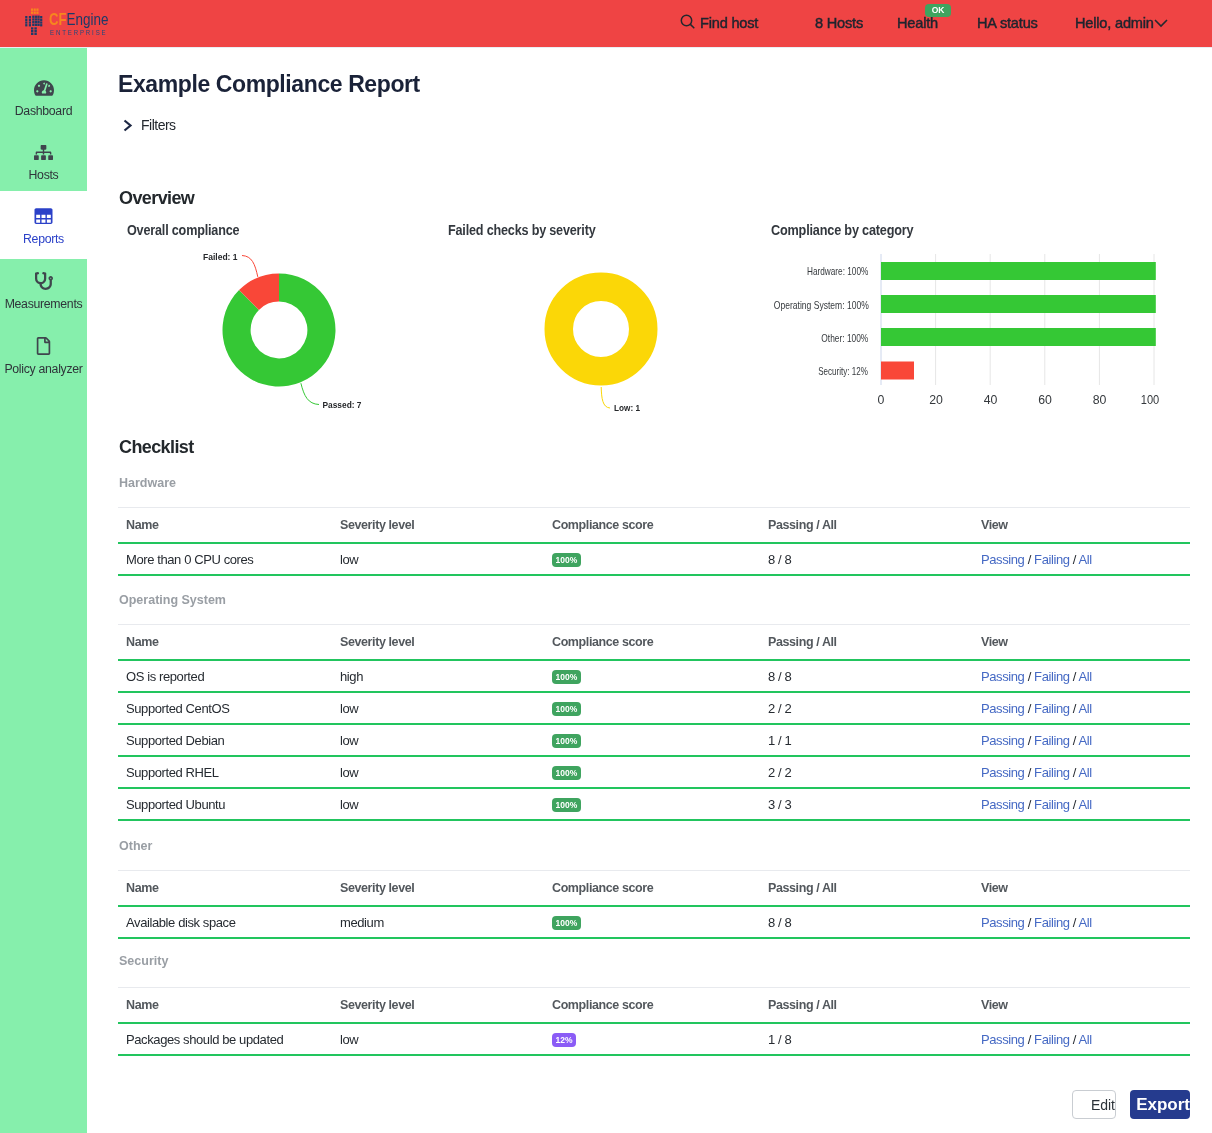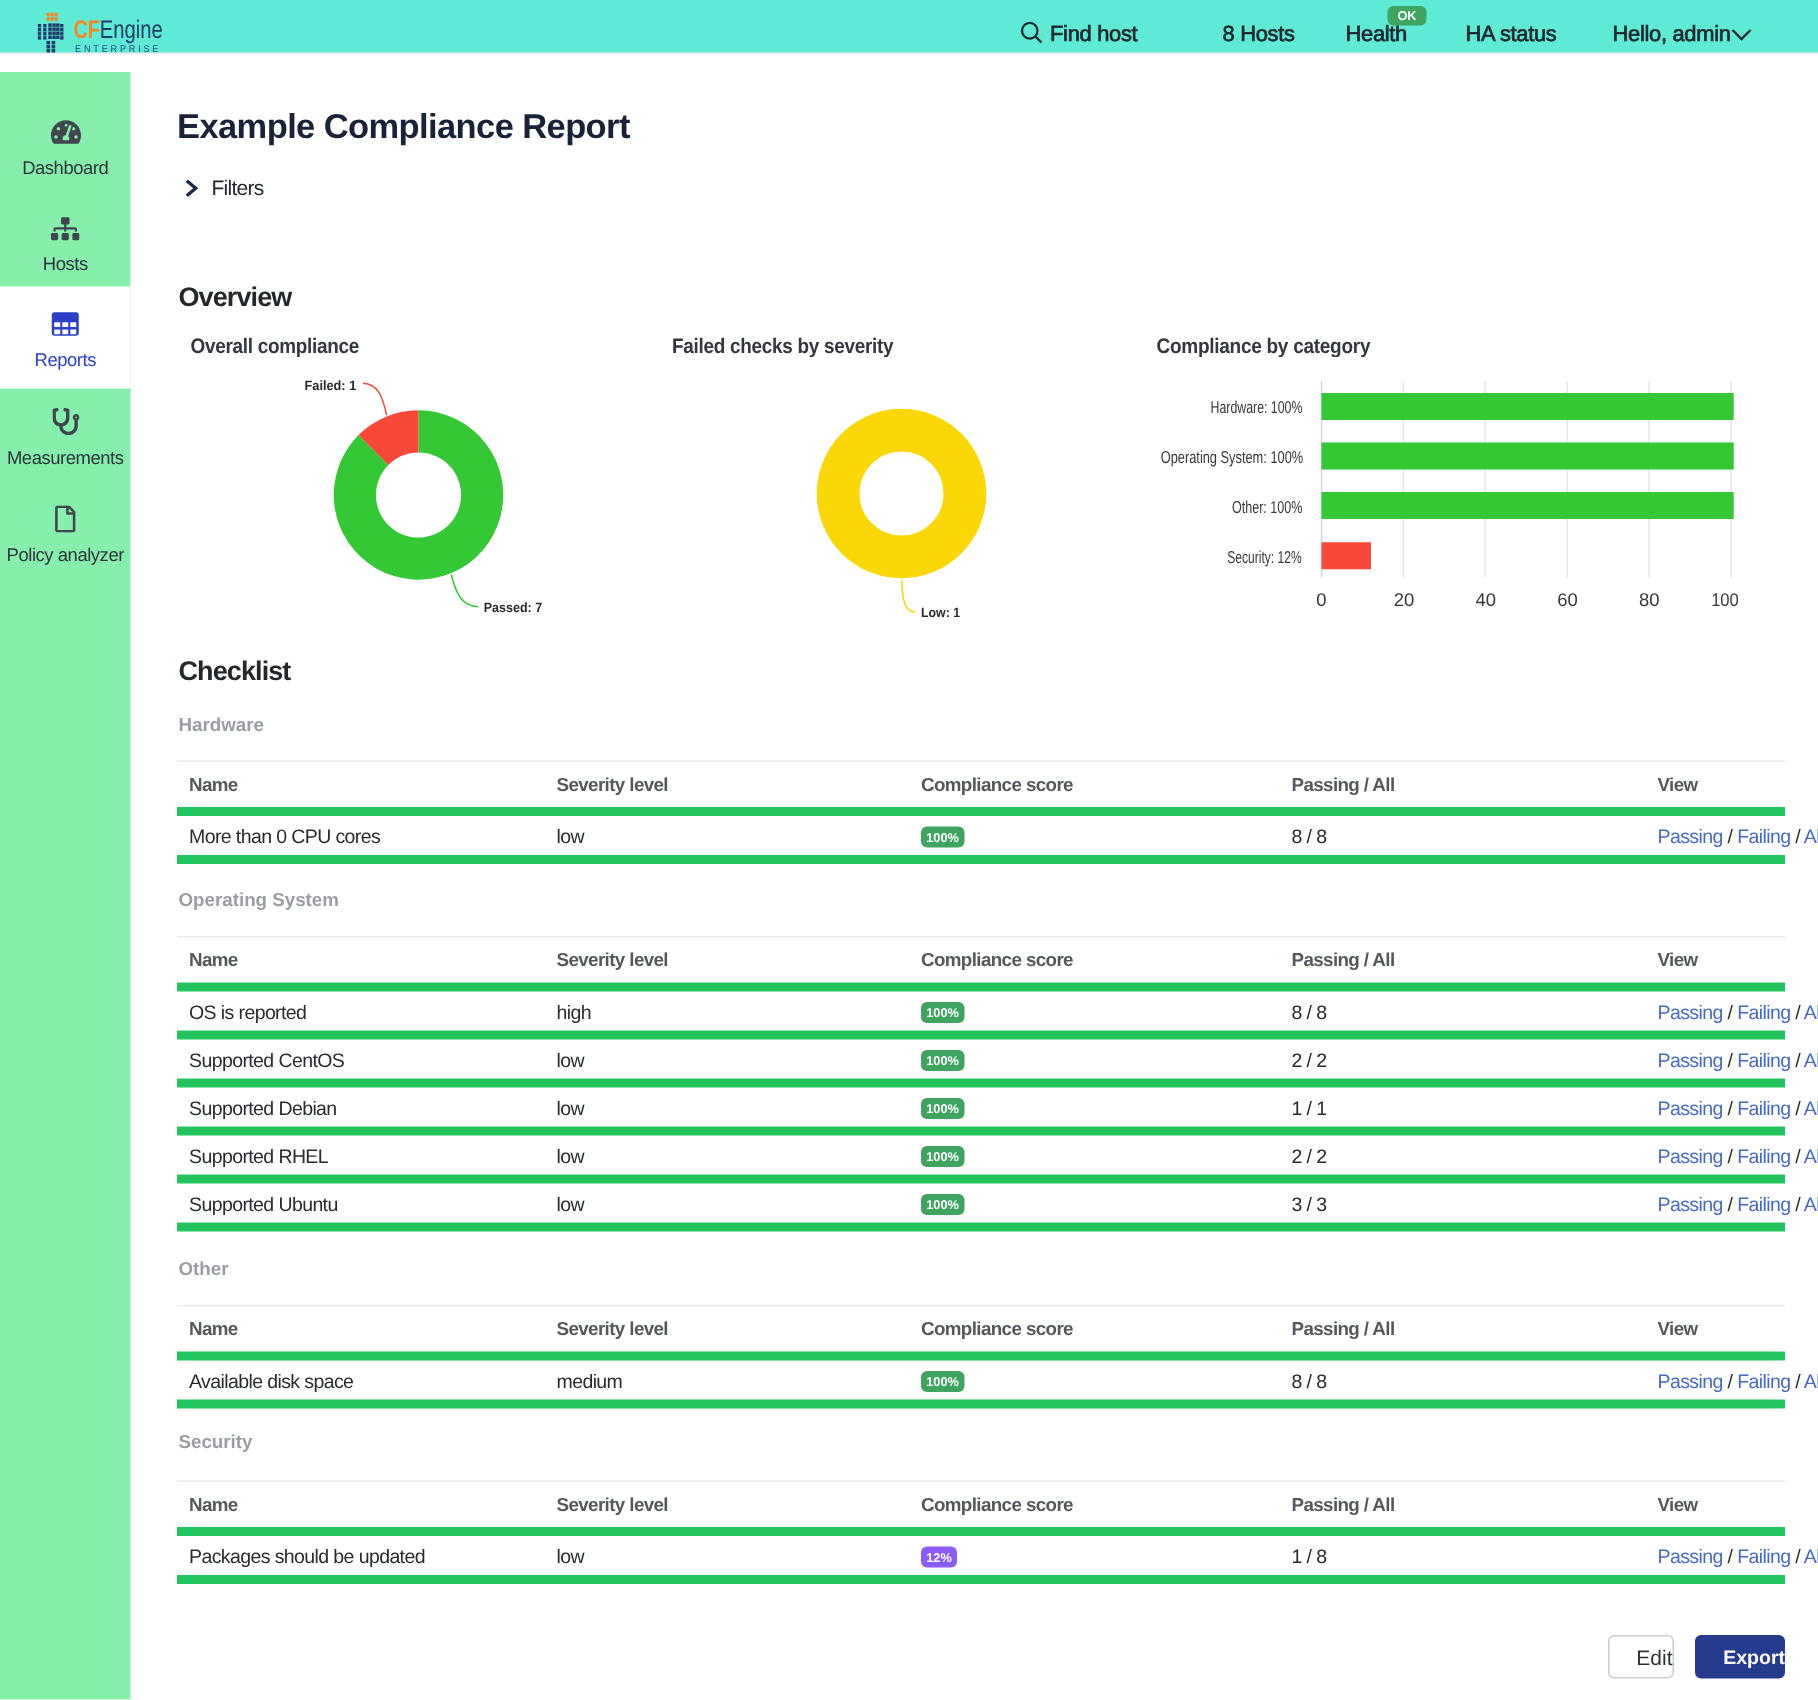--- a/index.html
+++ b/index.html
@@ -1,46 +1,46 @@
 <!DOCTYPE html>
 <html><head>
 <meta charset="utf-8">
 <style>
 * { margin:0; padding:0; box-sizing:border-box; }
 html,body { width:1212px; height:1133px; background:#fff; font-family:"Liberation Sans", sans-serif; position:relative; overflow:hidden; }
 .abs { position:absolute; }
 
-.topbar { position:absolute; left:0; top:0; width:1212px; height:36px; background:#5eead4; border-bottom:1px solid #e9edf3; z-index:5; }
+.topbar { position:absolute; left:0; top:0; width:1212px; height:48px; background:#ef4444; border-bottom:1px solid #e9edf3; z-index:5; }
 .navitem { position:absolute; font-size:14.6px; font-weight:normal; -webkit-text-stroke:0.45px #1e242e; color:#1e242e; white-space:nowrap; letter-spacing:-0.2px; }
 
 .sidebar { position:absolute; left:0; top:48px; width:87px; height:1085px; background:#86efac; z-index:4; }
 .sideactive { position:absolute; left:0; top:143px; width:87px; height:68px; background:#fff; }
 .sitem { position:absolute; width:87px; text-align:center; }
 .slabel { font-size:12.3px; color:#2f343a; letter-spacing:-0.3px; }
 .slabel.on { color:#2b41c8; }
 
 h1.title { position:absolute; left:118px; top:71px; font-size:23px; color:#1a2238; letter-spacing:-0.4px; font-weight:bold; }
 .filters { position:absolute; left:121px; top:117px; font-size:14px; color:#23282e; letter-spacing:-0.5px; }
 .h2 { position:absolute; font-size:18px; font-weight:bold; color:#23282c; letter-spacing:-0.6px; }
 .charttitle { position:absolute; font-size:14px; font-weight:bold; color:#33383e; letter-spacing:-0.2px; transform-origin:0 50%; }
 
 .grouplabel { position:absolute; left:119px; font-size:12.5px; font-weight:bold; color:#999ea4; }
 .tbl { position:absolute; left:118px; width:1072px; border-top:1px solid #e8eaee; }
-.tr { display:grid; grid-template-columns:214px 212px 216px 213px 217px; border-bottom:6px solid #22c55e; align-items:center;gap:31px; }
+.tr { display:grid; grid-template-columns:214px 212px 216px 213px 217px; border-bottom:2px solid #22c55e; align-items:center; }
 .tr > div { padding-left:8px; }
 .tr.head { height:36px; font-size:12.5px; font-weight:bold; color:#53585d; letter-spacing:-0.4px; }
 .tr.data { height:32px; font-size:13px; color:#262b31; letter-spacing:-0.4px; }
 .badge { display:inline-block; margin-left:0; height:14px; line-height:14px; border-radius:4px; font-size:8.5px; font-weight:bold; color:#fff; padding:0 3.5px; letter-spacing:0; }
 .badge.g { background:#3fa45f; }
 .badge.r { background:#8b5cf6; }
 a.lnk { color:#4569c4; text-decoration:none; }
 
 .btn { position:absolute; top:1090px; height:29px; border-radius:4px; font-size:14px; text-align:right; line-height:29px; }
 .btn.edit { left:1072px; width:44px; background:#fff; border:1px solid #c9cdd2; color:#2b3238; }
-.btn.export { left:1130px; width:60px; background:#253b8e; border:0; color:#fff; font-weight:bold; font-size:13px; }
+.btn.export { left:1130px; width:60px; background:#253b8e; border:0; color:#fff; font-weight:bold; font-size:17px; }
 </style>
 </head>
 <body>
 <div class="topbar">
   <svg class="abs" style="left:25px;top:7px" width="104" height="34" viewBox="0 0 104 34">
     <g fill="#f6861f">
       <rect x="6.0" y="1.5" width="2.1" height="2.4"></rect>
         <rect x="8.7" y="1.5" width="2.1" height="2.4"></rect>
         <rect x="11.4" y="1.5" width="2.1" height="2.4"></rect>
       <rect x="6.0" y="4.5" width="2.1" height="2.4"></rect>

